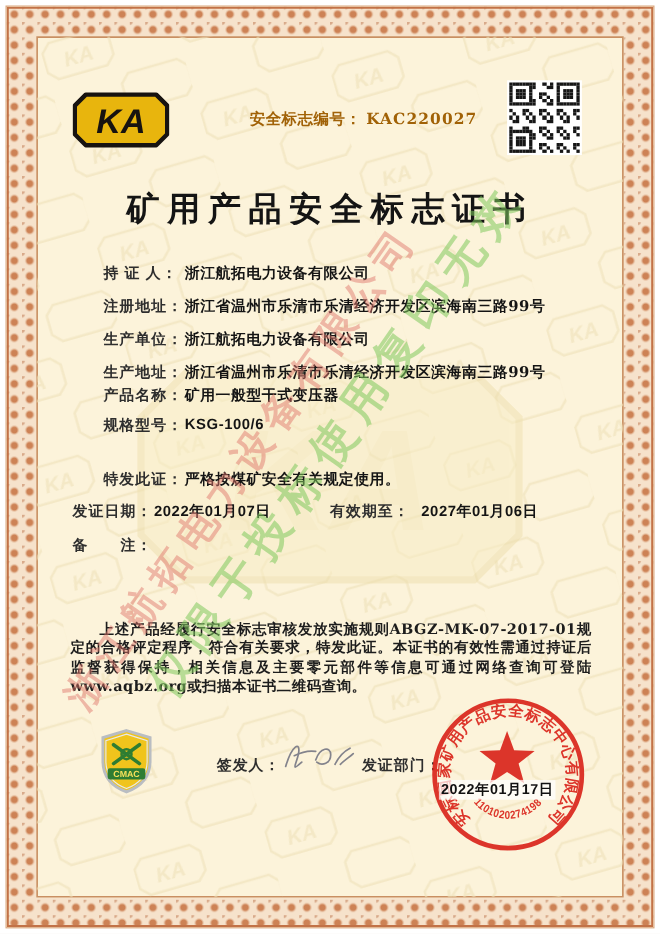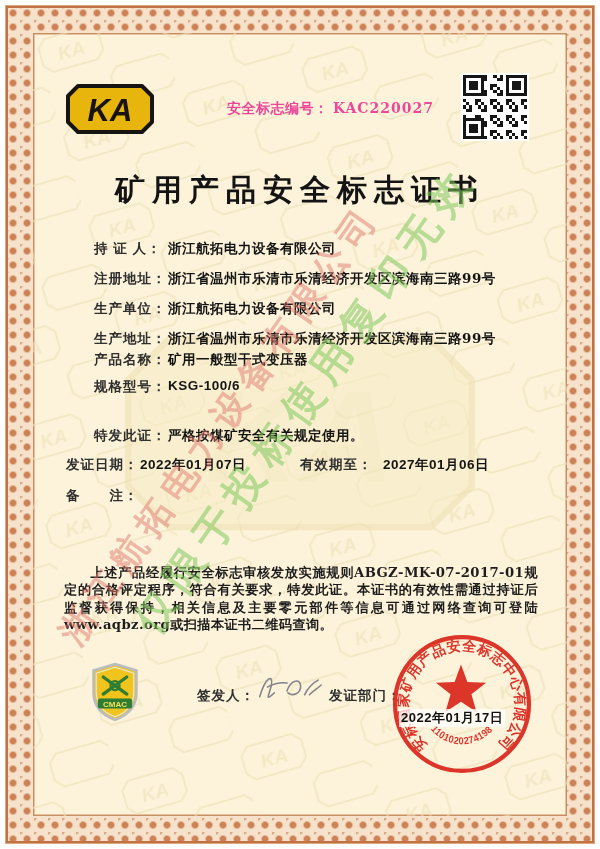--- a/index.html
+++ b/index.html
@@ -17,21 +17,21 @@
   .bigbadge{position:absolute;left:87px;top:297px;width:360px;height:206px;opacity:.5;}
   .wm{position:absolute;white-space:nowrap;text-align:center;pointer-events:none;
       font-family:"DejaVu Serif","Liberation Serif",serif;font-weight:bold;}
   .wm-company{left:-93px;top:367px;width:560px;transform:rotate(-55deg);
       font-size:36px;letter-spacing:8px;color:rgba(223,118,106,.48);}
   .wm-notice{left:-8px;top:339px;width:560px;transform:rotate(-55deg);
       font-size:41px;letter-spacing:10px;color:rgba(128,201,92,.55);}
   .content{position:absolute;inset:0;z-index:3;}
   .wmlayer{z-index:4;pointer-events:none;}
   .abs{position:absolute;}
-  .hdr-no{left:227px;top:100px;font-size:14px;font-weight:bold;color:#ec4899;letter-spacing:.5px;}
+  .hdr-no{left:227px;top:100px;font-size:14px;font-weight:bold;color:#a16207;letter-spacing:.5px;}
   .hdr-no .num{font-family:"DejaVu Serif","Liberation Serif",serif;letter-spacing:1px;}
   .qr{left:461px;top:73px;width:64px;height:64px;background:#fff;padding:2px;
       display:grid;grid-template-columns:repeat(21,1fr);grid-template-rows:repeat(21,1fr);}
   .qr i{display:block;}
   .qr i.d{background:#161616;}
   .title{left:0;right:0;top:170px;text-align:center;font-size:30px;font-weight:900;
          color:#141414;letter-spacing:7px;}
   .row{position:absolute;left:66px;right:56px;height:20px;font-size:13.5px;margin-left:28px;}
   .row .lb{position:absolute;left:0;font-weight:bold;color:#2e2e2e;letter-spacing:1px;}
   .row .vl{position:absolute;left:74px;font-weight:bold;color:#141414;letter-spacing:.5px;

